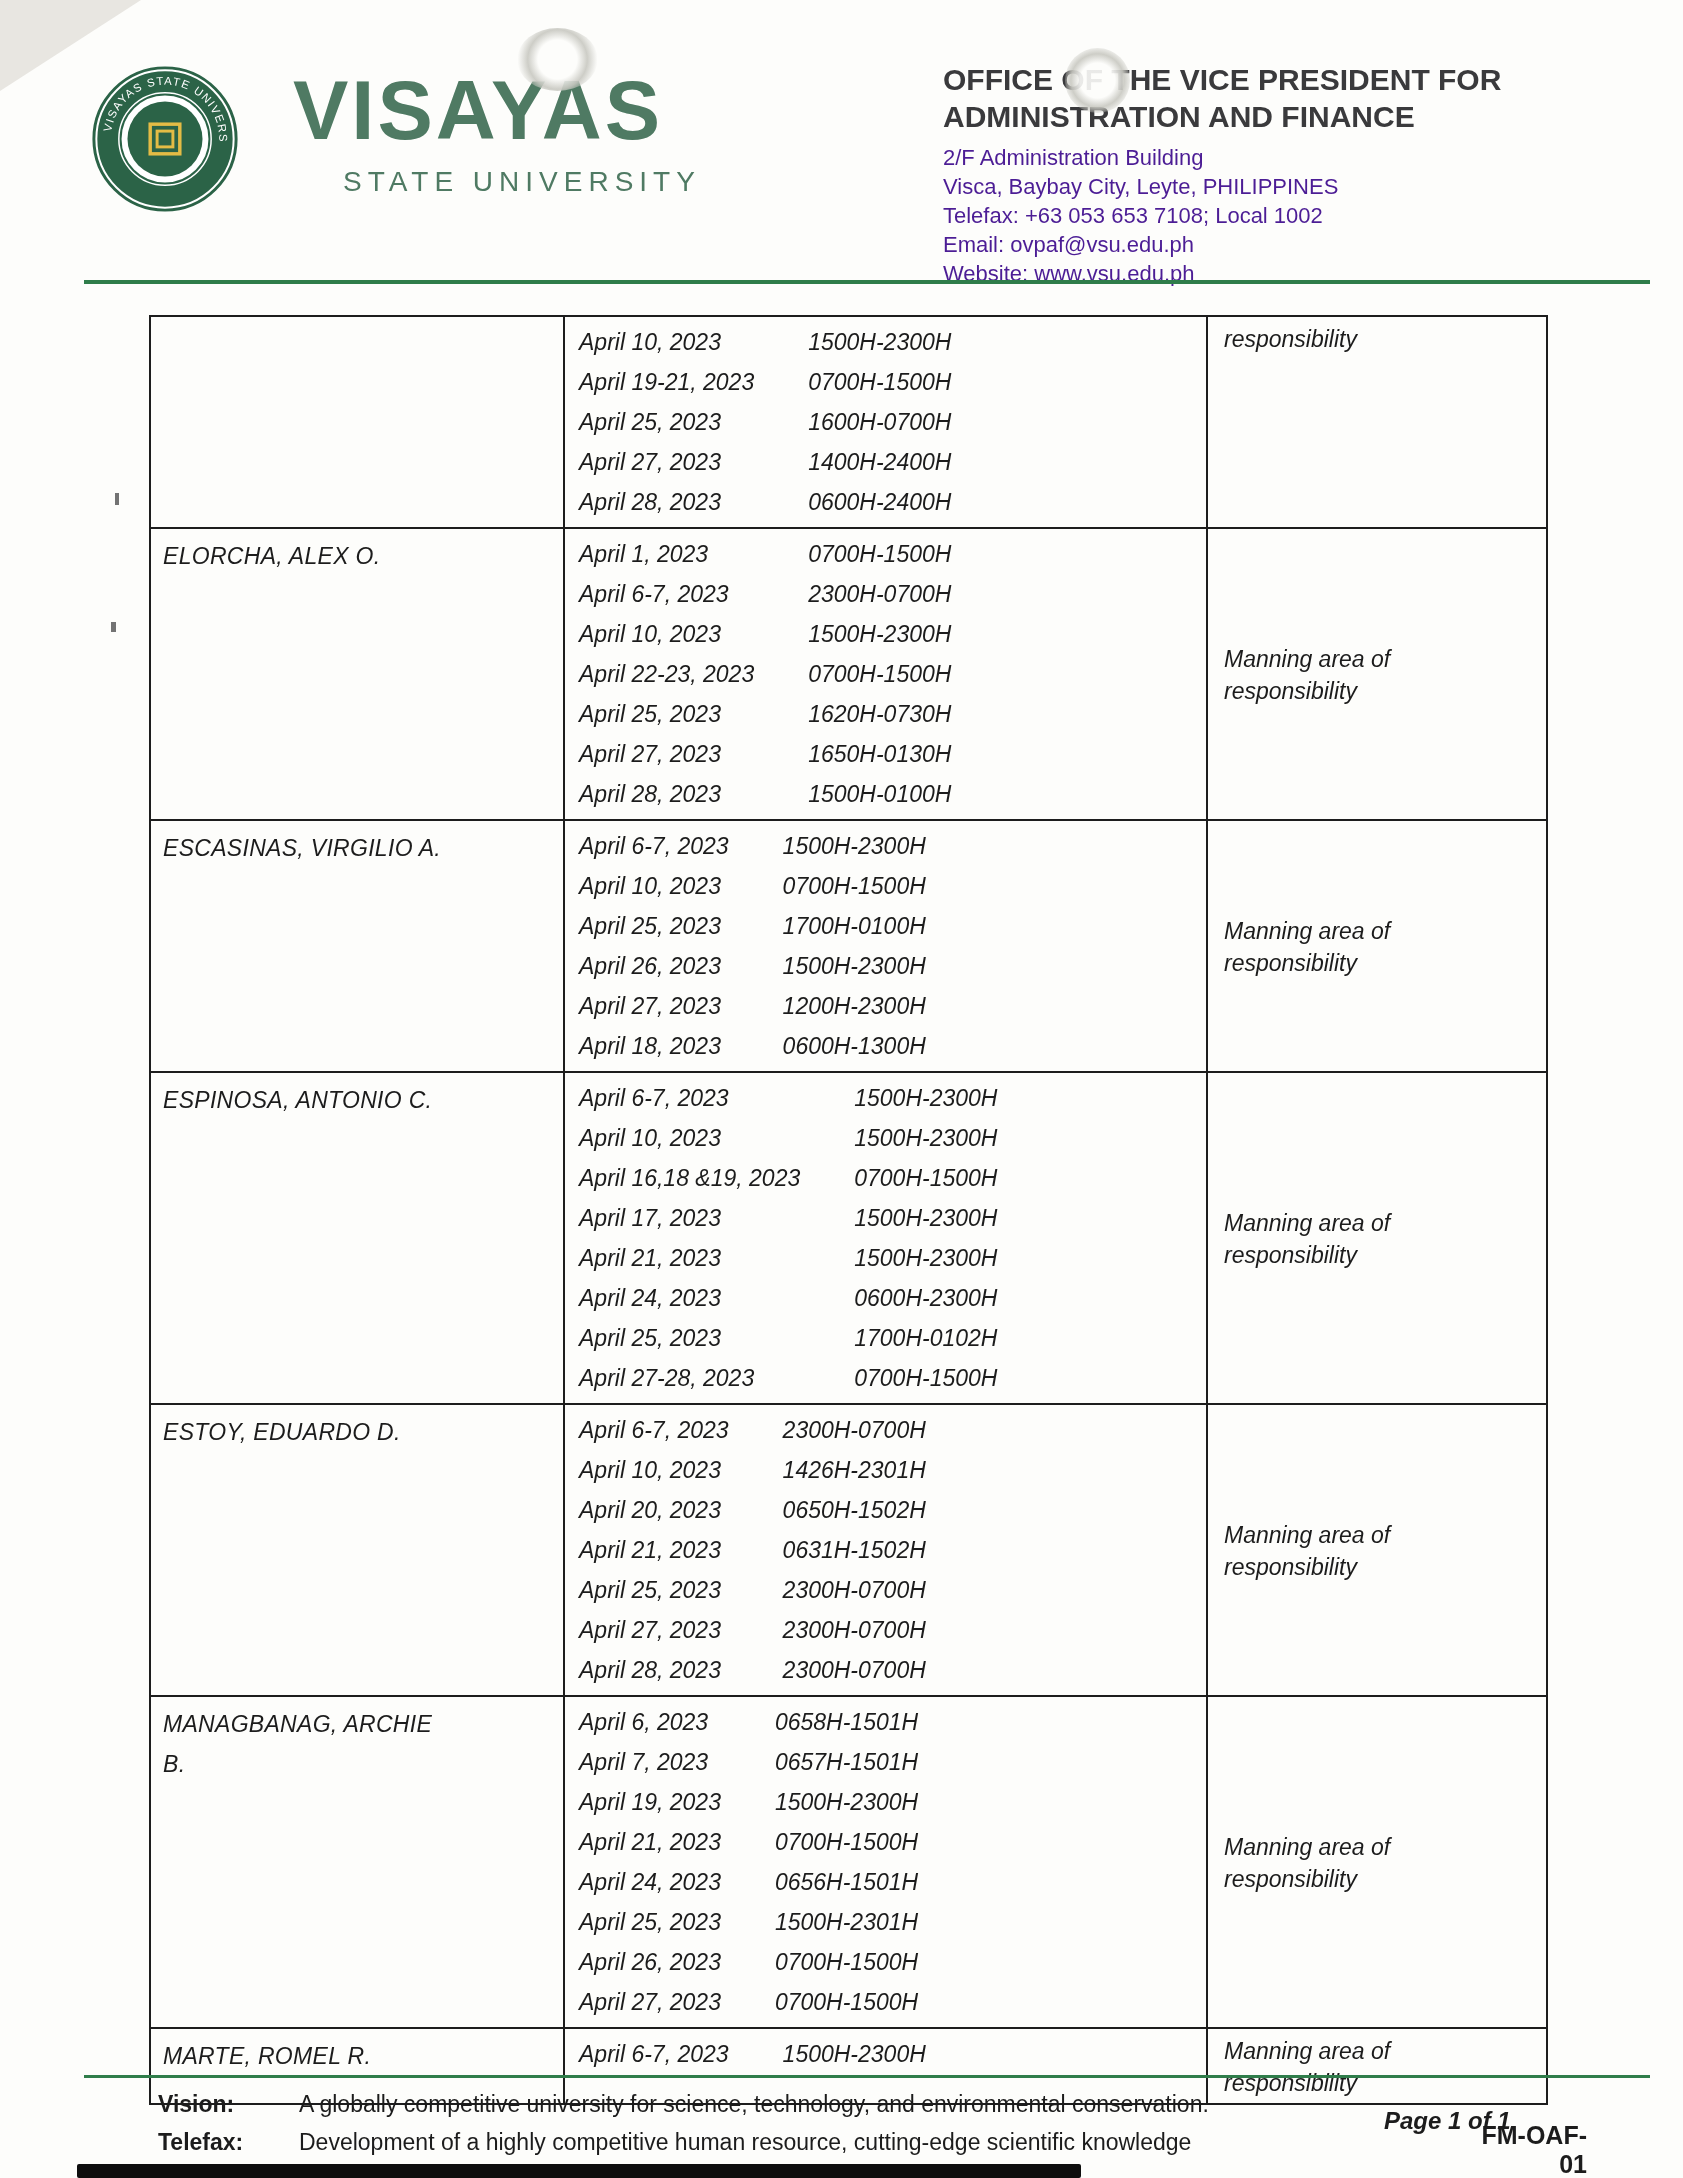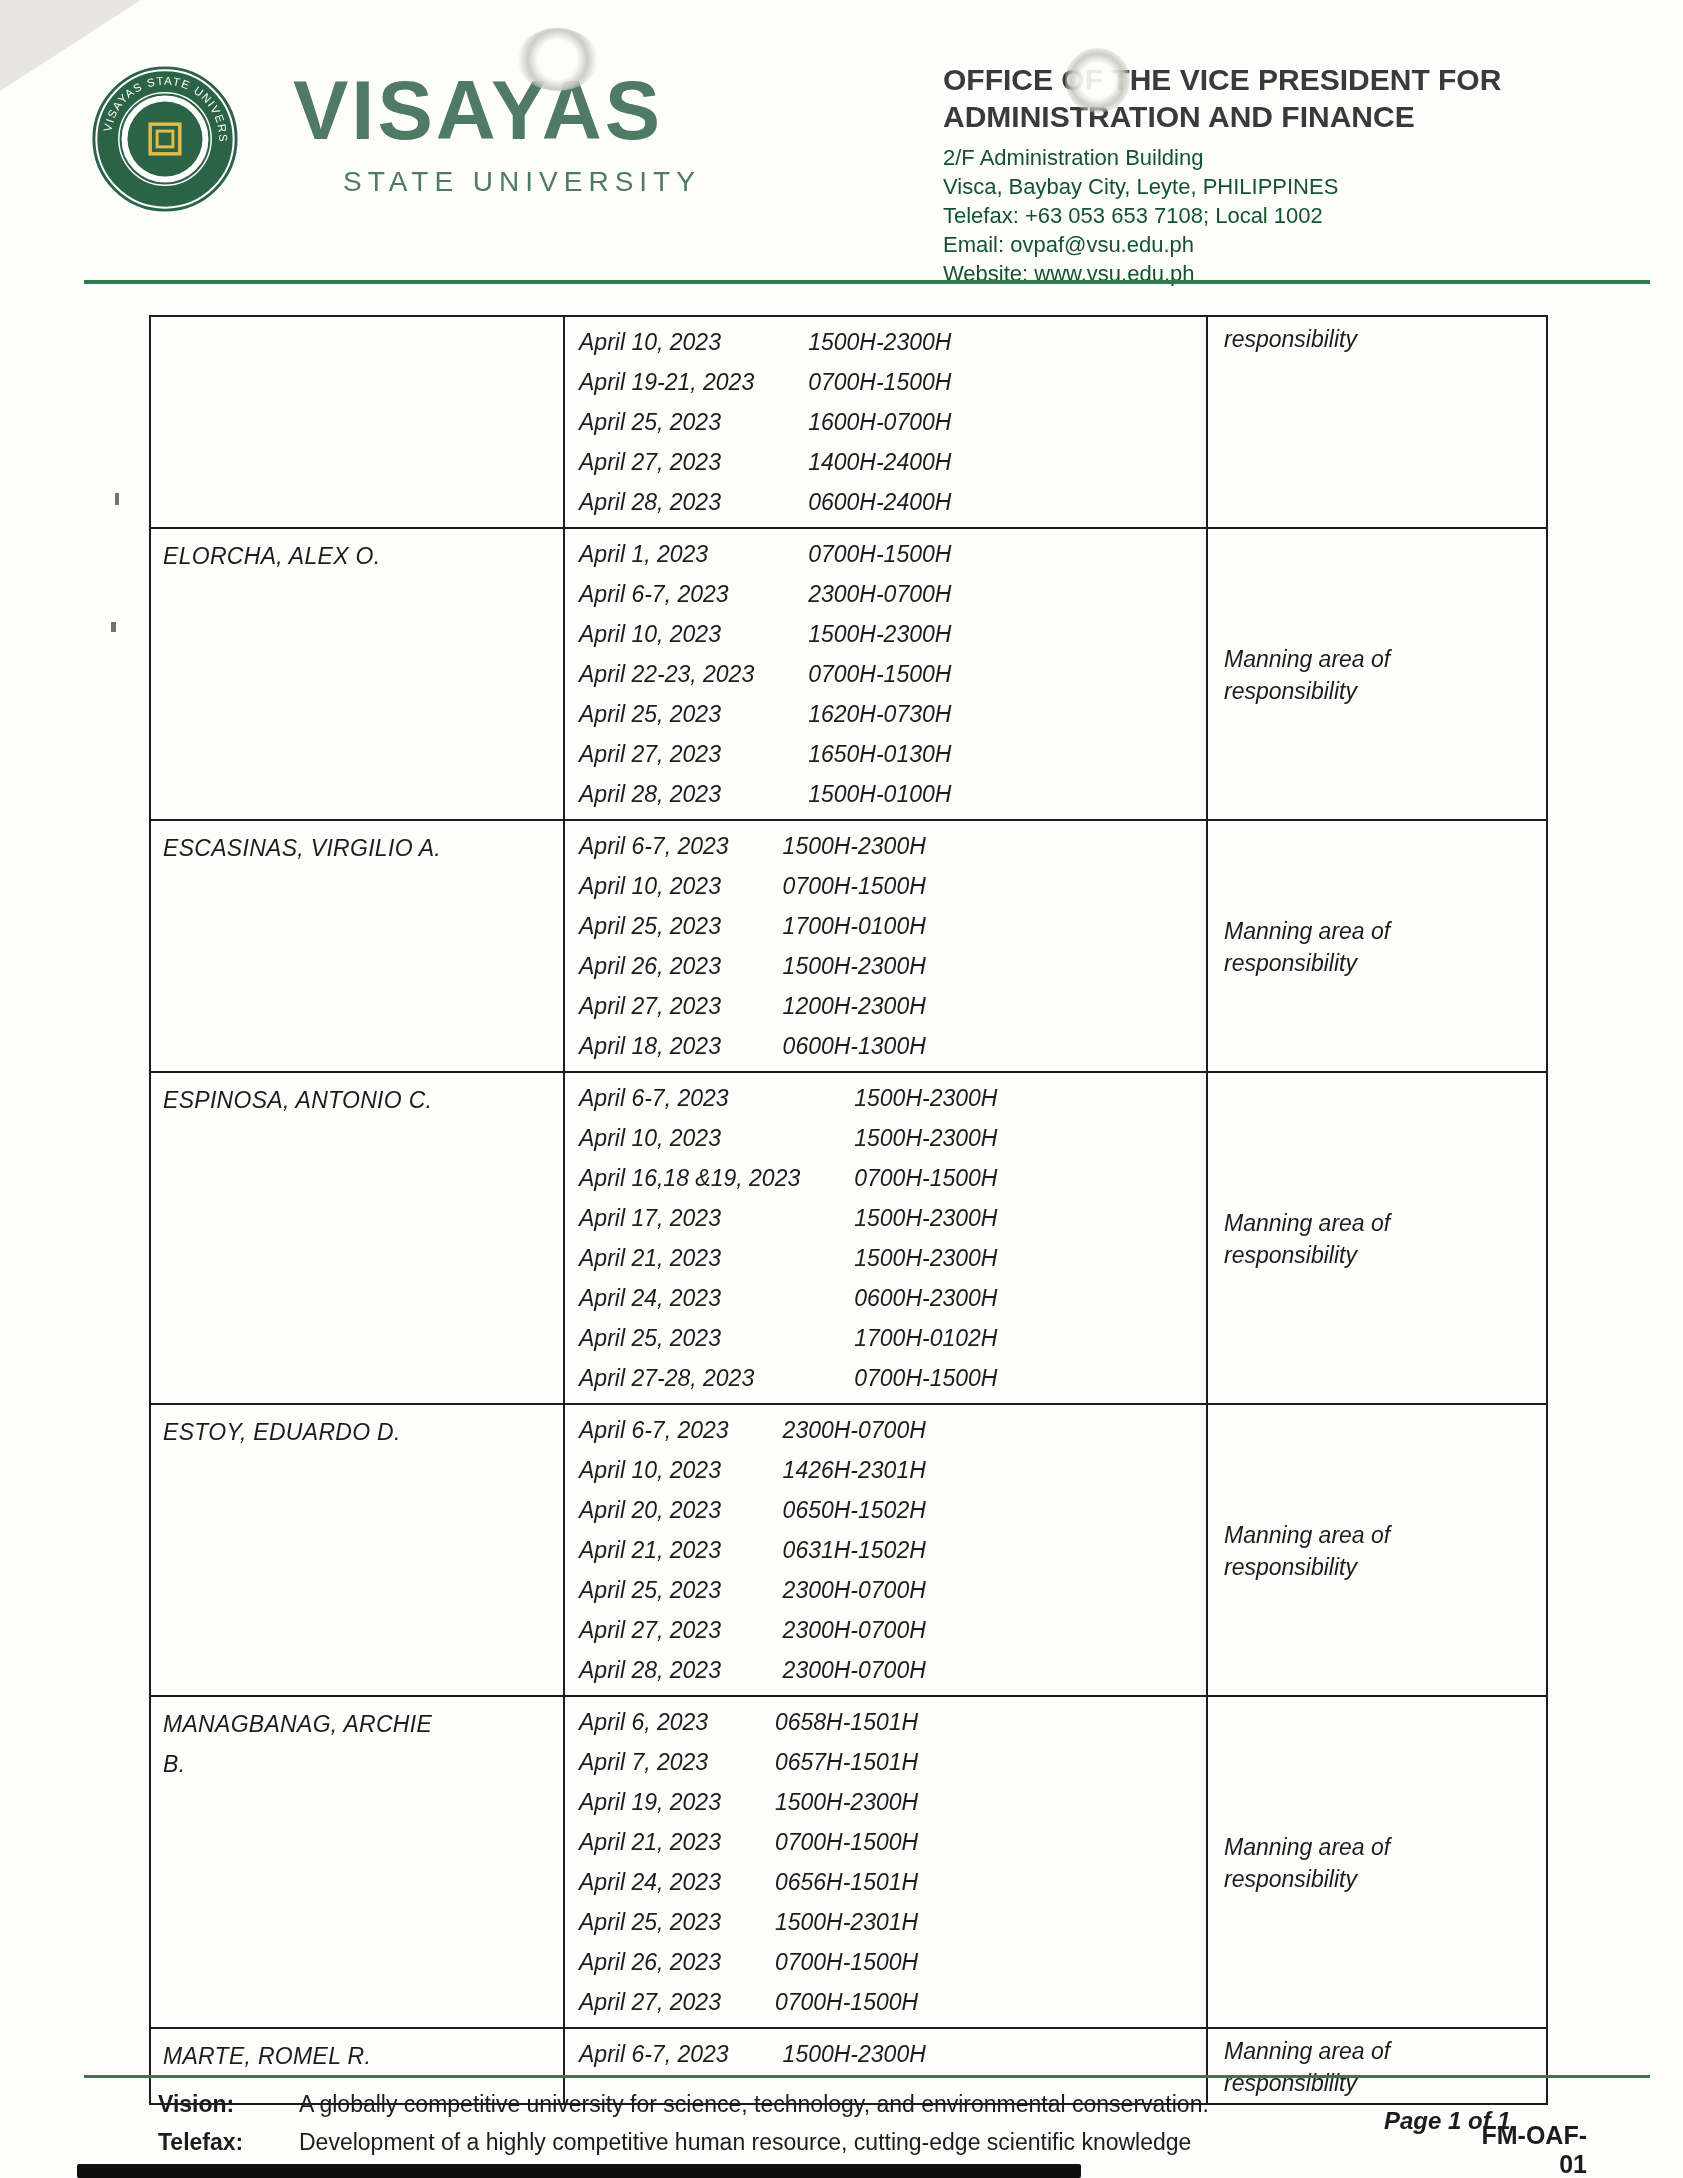--- a/index.html
+++ b/index.html
@@ -26,21 +26,21 @@
   
   .seal { position:absolute; left:85px; top:59px; }
   .wordmark-block { position:absolute; left:293px; top:69px; }
   .wordmark { font-size:83px; line-height:1; letter-spacing:3px; font-weight:700;
     color:var(--wordmark-green, #4f7a63); }
   .wordmark-sub { margin-top:14px; margin-left:50px; font-size:28px; letter-spacing:6px;
     color:var(--wordmark-green, #4f7a63); }
   .office { position:absolute; left:943px; top:61px; width:614px; }
   .office-title { font-size:30px; font-weight:bold; color:#3a3a3c; line-height:37px; }
   .office-title.last { margin-bottom:8px; }
-  .addr { font-size:22px; line-height:29px; color:#14532d; }
+  .addr { font-size:22px; line-height:29px; color:#4c1d95; }
 
   .rule { position:absolute; left:84px; width:1566px; background:var(--rule-green, #2f7d4a); }
   .rule-top { top:280px; height:4px; }
   .rule-bottom { top:2075px; height:3px; }
 
   
   .sched-table { position:absolute; left:149px; top:315px; border-collapse:collapse;
     table-layout:fixed; width:1362px; }
   .sched-table td { border:2px solid #1d1d1d; vertical-align:top;font-style:italic; }
   .col-name { width:414px; padding:7px 10px 4px 12px; }

